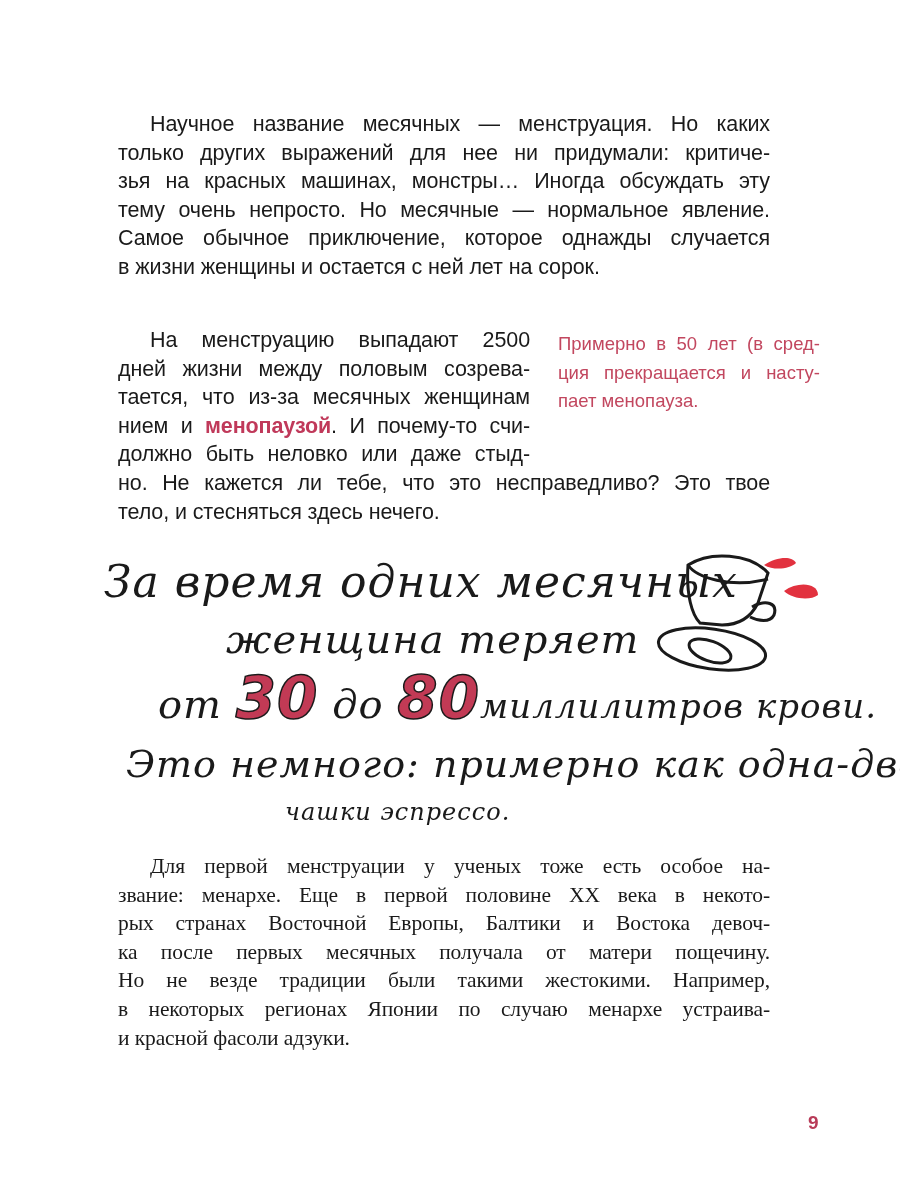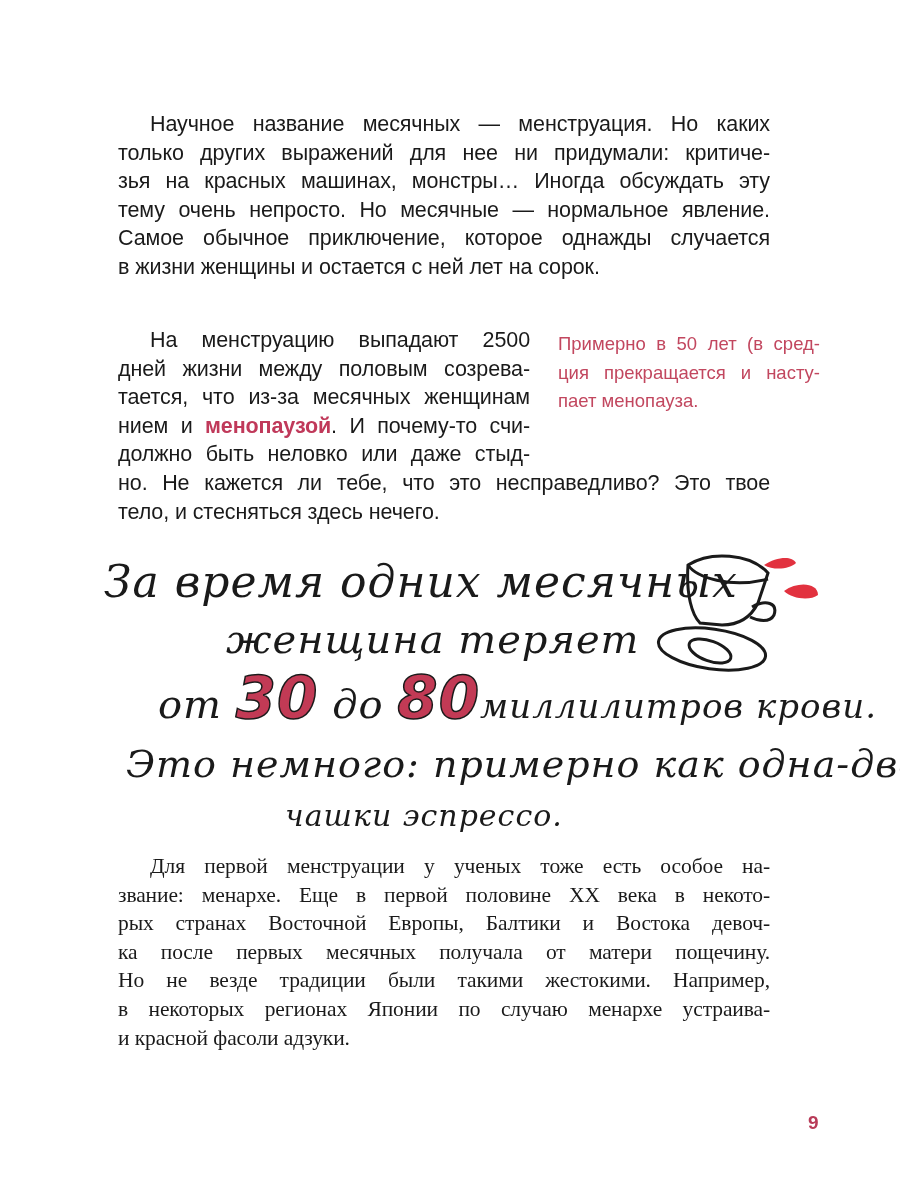--- a/index.html
+++ b/index.html
@@ -52,21 +52,21 @@
 <div>
   <span class="hand" style="left:104px; top:556px; font-size:44px;">За время одних месячных</span>
   <span class="hand" style="left:226px; top:616px; font-size:40px;">женщина теряет</span>
   <div class="hand" style="left:130px; top:664px; font-size:40px;margin-left:28px;">
     <span>от</span>
     <span class="num" style="font-size:58px;">30</span>
     <span>до</span>
     <span class="num" style="font-size:58px;">80</span><span style="font-size:34px;">миллилитров крови.</span>
   </div>
   <span class="hand" style="left:126px; top:742px; font-size:38px;">Это немного: примерно как одна-две</span>
-  <span class="hand" style="left:285px; top:798px; font-size:30px;">чашки эспрессо.</span>
+  <span class="hand" style="left:285px; top:798px; font-size:24px;">чашки эспрессо.</span>
 
   <svg style="position:absolute; left:640px; top:545px;" width="180" height="130" viewBox="0 0 180 130">
     <path d="M48 20 C 70 6, 110 8, 128 28 L 118 58 C 110 74, 96 80, 82 80 L 60 78 C 52 70, 46 50, 48 20 Z" fill="none" stroke="#1a1a1a" stroke-width="3"></path>
     <path d="M48 20 C 56 32, 90 44, 128 34" fill="none" stroke="#1a1a1a" stroke-width="3"></path>
     <path d="M112 62 C 126 54, 138 58, 134 70 C 130 78, 118 76, 110 72" fill="none" stroke="#1a1a1a" stroke-width="3"></path>
     <ellipse cx="72" cy="104" rx="54" ry="20" fill="none" stroke="#1a1a1a" stroke-width="3" transform="rotate(8 72 104)"></ellipse>
     <ellipse cx="70" cy="106" rx="22" ry="10" fill="none" stroke="#1a1a1a" stroke-width="3" transform="rotate(20 70 106)"></ellipse>
     <path d="M124 20 C 136 12, 152 10, 156 18 C 150 24, 134 26, 124 20 Z" fill="#e2323f"></path>
     <path d="M144 46 C 158 36, 178 38, 178 50 C 170 56, 152 54, 144 46 Z" fill="#e2323f"></path>
   </svg>

